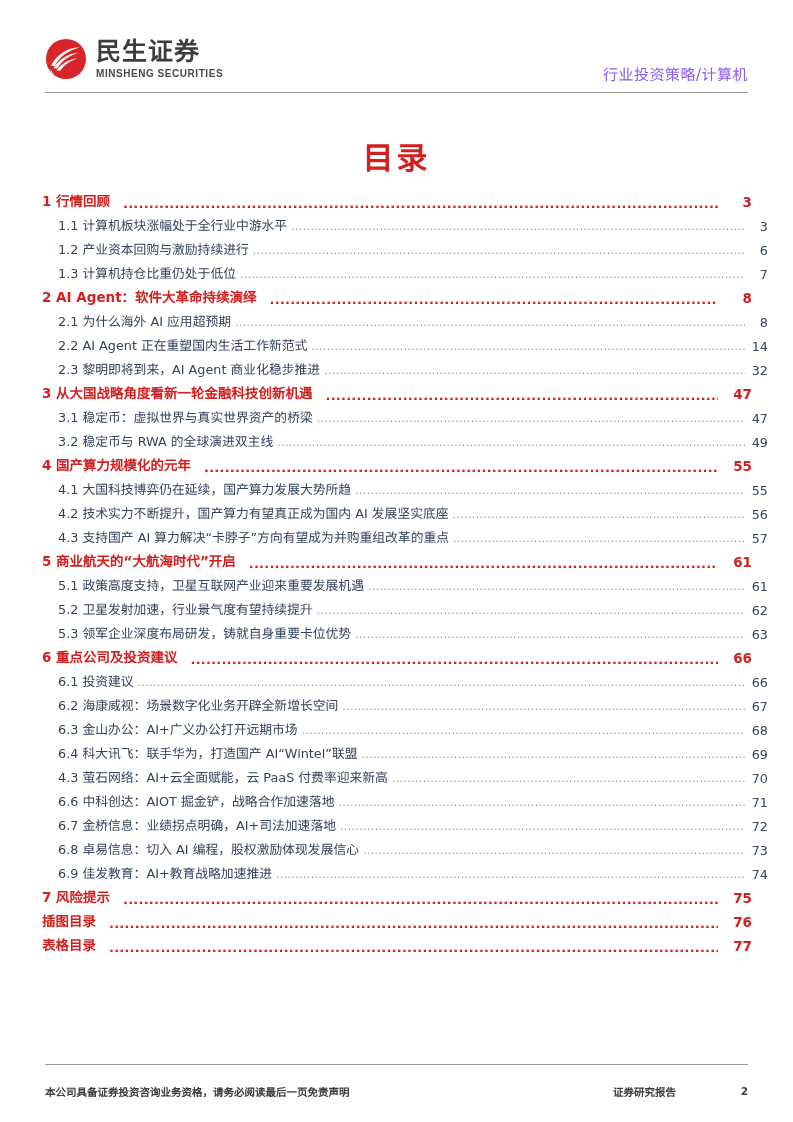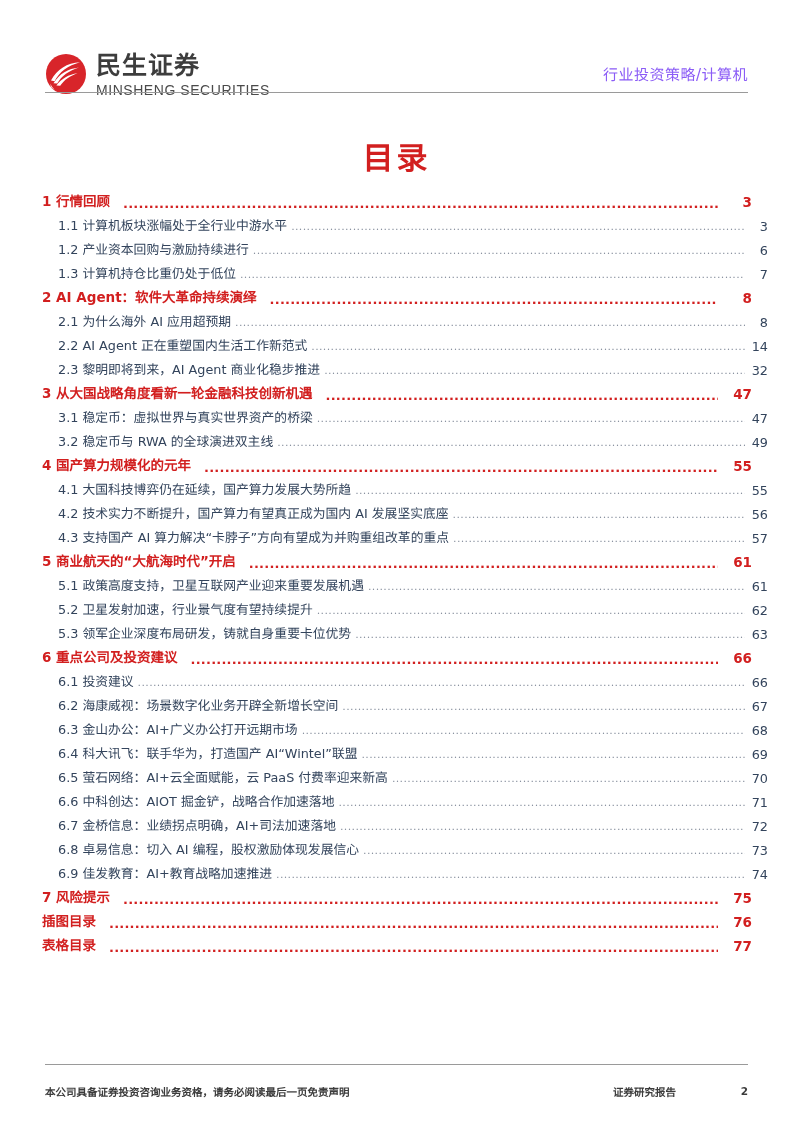--- a/index.html
+++ b/index.html
@@ -29,22 +29,22 @@
     top: 38px;
     left: 45px;
     right: 45px;
     height: 52px;
   }
   .brand {
     position: absolute;
     left: 0;
     top: 0;
     display: flex;
+    align-items: center;
     gap: 9px;
-    margin-top: 15px;
   }
   .logo-mark {
     width: 42px;
     height: 42px;
     position: relative;
     flex: 0 0 auto;
   }
   .logo-mark svg { display: block; }
   .brand-text {
     display: flex;
@@ -55,22 +55,22 @@
   .brand-cn {
     font-family: "DejaVu Sans", "Liberation Sans", sans-serif;
     font-size: 25px;
     font-weight: 700;
     color: #3d3d3d;
     letter-spacing: 1px;
     white-space: nowrap;
   }
   .brand-en {
     font-family: "Liberation Sans", sans-serif;
-    font-size: 14px;
-    font-weight: 400;
+    font-size: 10px;
+    font-weight: 700;
     color: #4a4a4a;
     letter-spacing: 0.55px;
     margin-top: 5px;
     white-space: nowrap;
   }
   .header-right {
     position: absolute;
     right: 0;
     bottom: 6px;
     font-family: "DejaVu Sans", "Liberation Sans", sans-serif;
@@ -343,21 +343,21 @@
         <span class="label">6.3  金山办公：AI+广义办公打开远期市场</span>
         <span class="leader"></span>
         <span class="pageno">68</span>
       </div>
       <div class="toc-row lvl2">
         <span class="label">6.4  科大讯飞：联手华为，打造国产 AI“Wintel”联盟</span>
         <span class="leader"></span>
         <span class="pageno">69</span>
       </div>
       <div class="toc-row lvl2">
-        <span class="label">6.5  萤石网络：AI+云全面赋能，云 PaaS 付费率迎来新高</span>
+        <span class="label">4.3  萤石网络：AI+云全面赋能，云 PaaS 付费率迎来新高</span>
         <span class="leader"></span>
         <span class="pageno">70</span>
       </div>
       <div class="toc-row lvl2">
         <span class="label">6.6  中科创达：AIOT 掘金铲，战略合作加速落地</span>
         <span class="leader"></span>
         <span class="pageno">71</span>
       </div>
       <div class="toc-row lvl2">
         <span class="label">6.7  金桥信息：业绩拐点明确，AI+司法加速落地</span>

